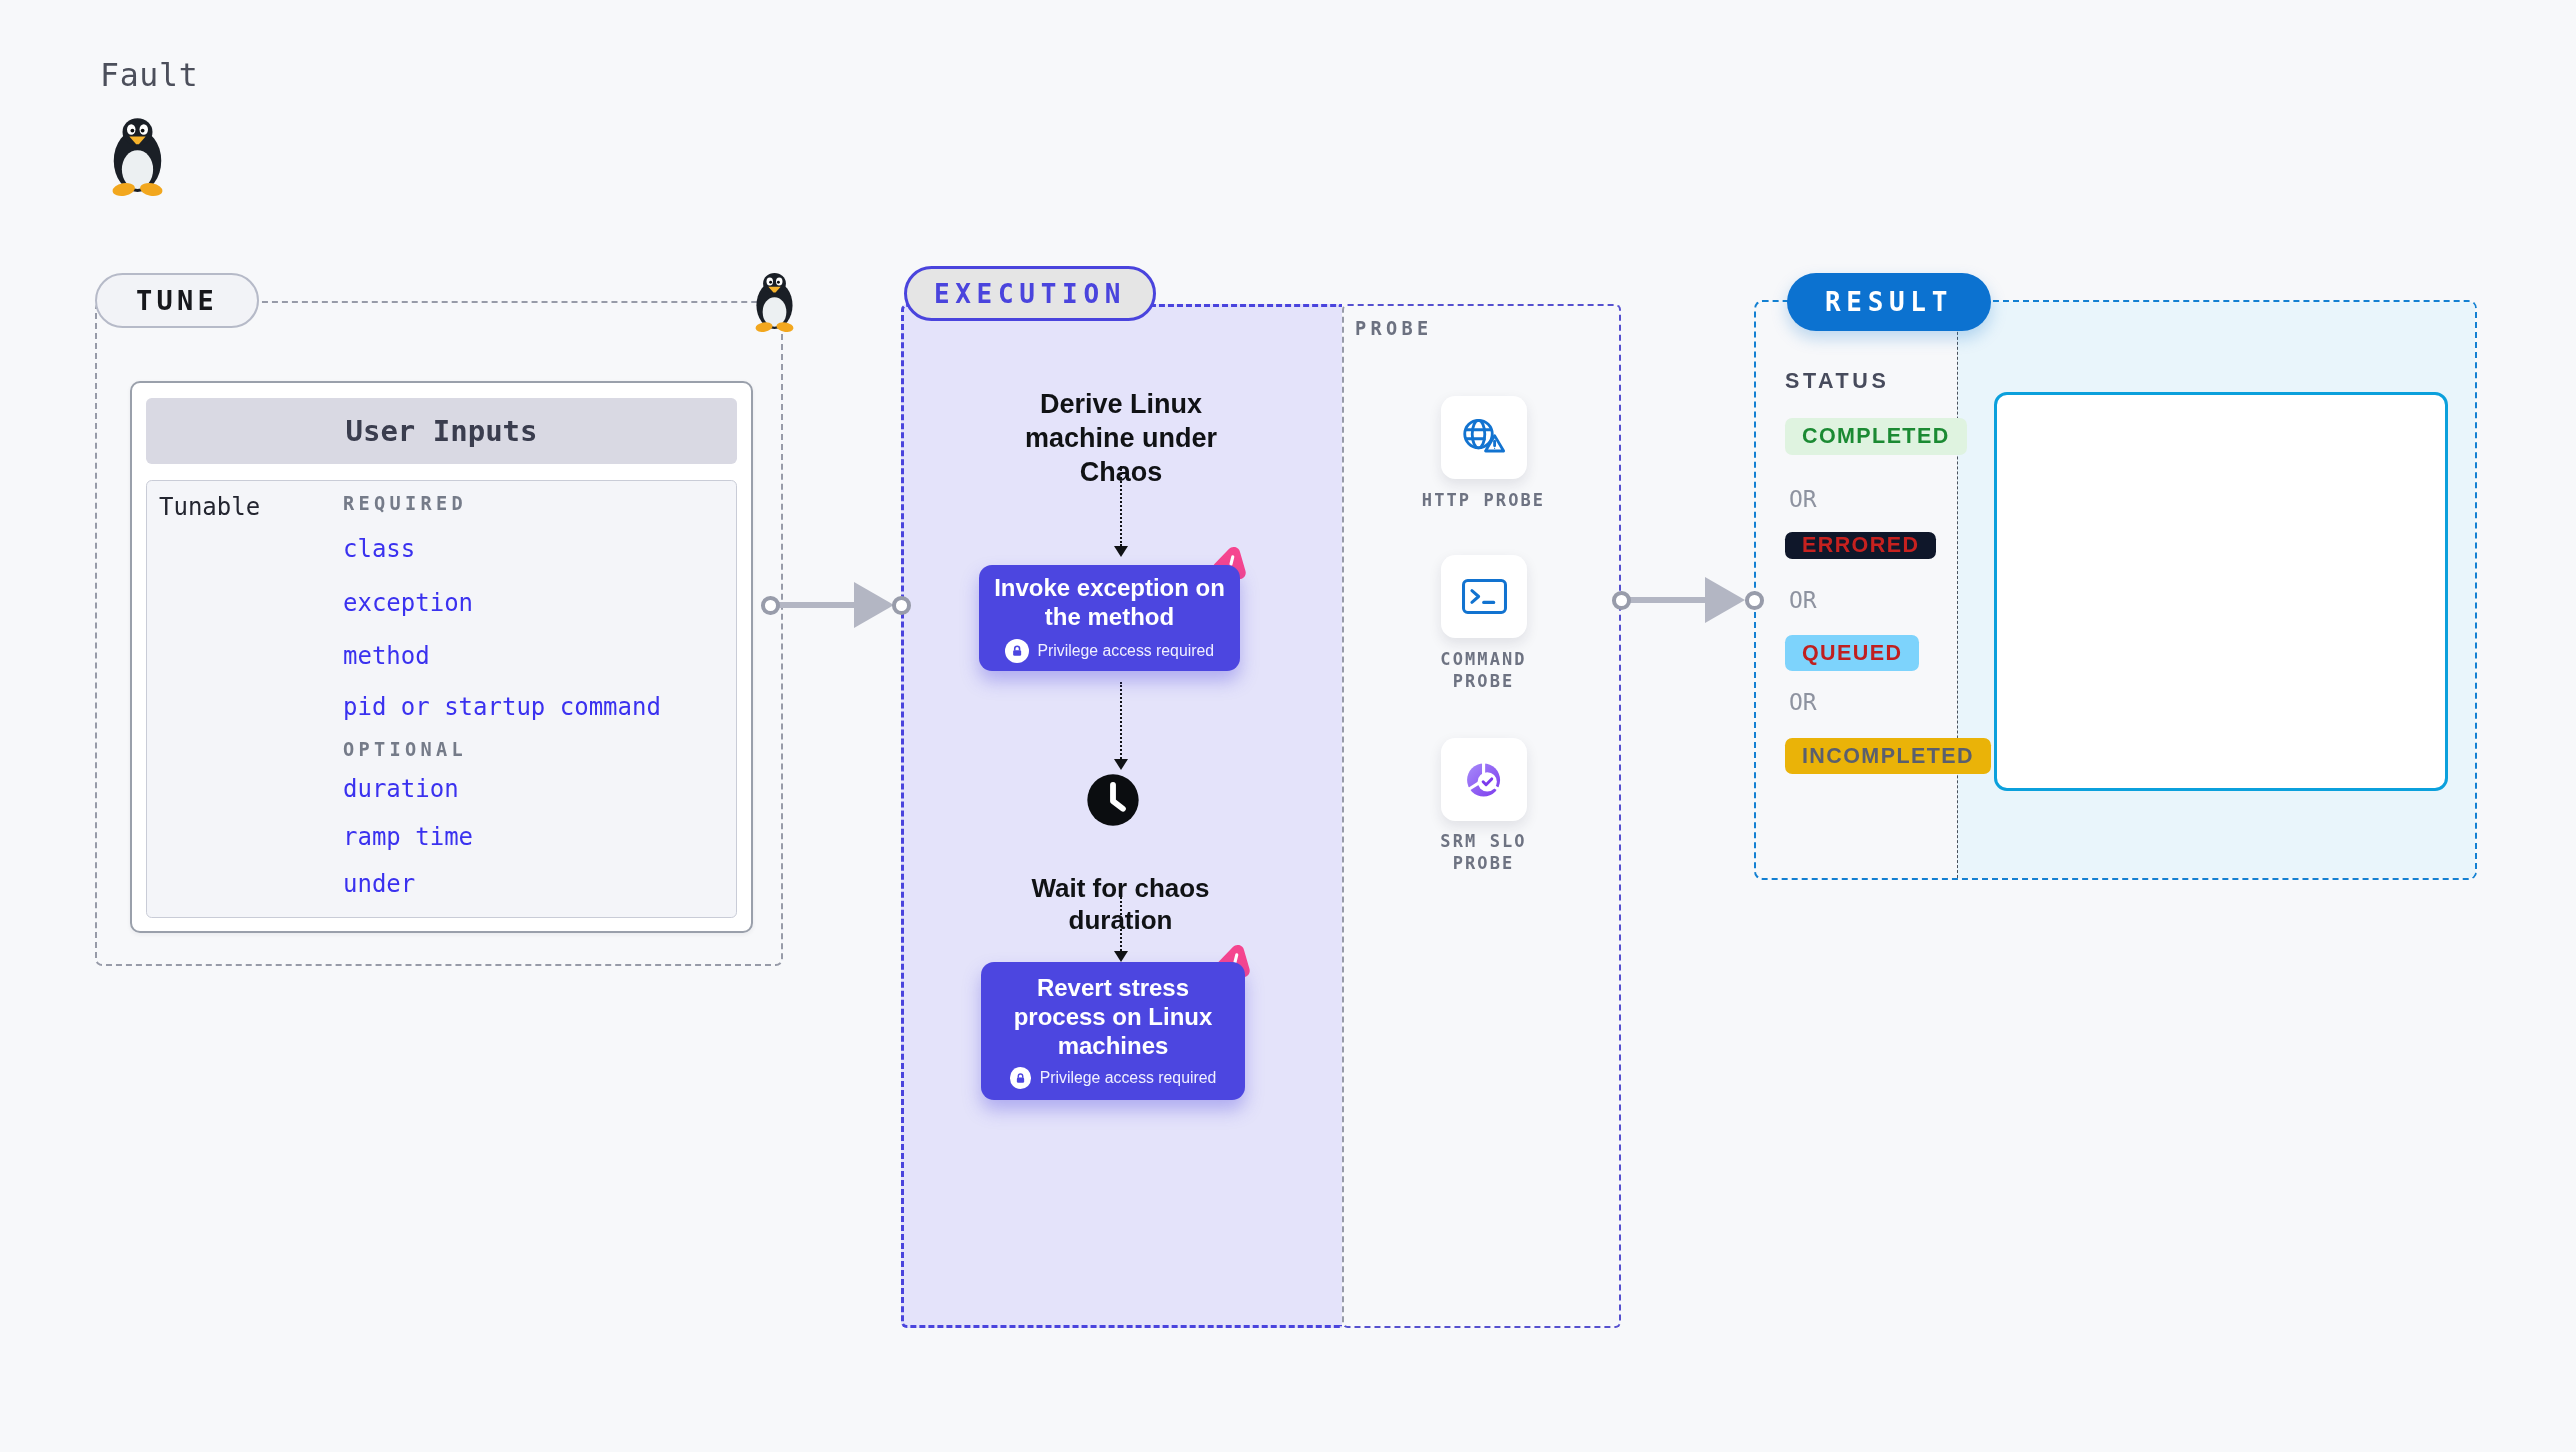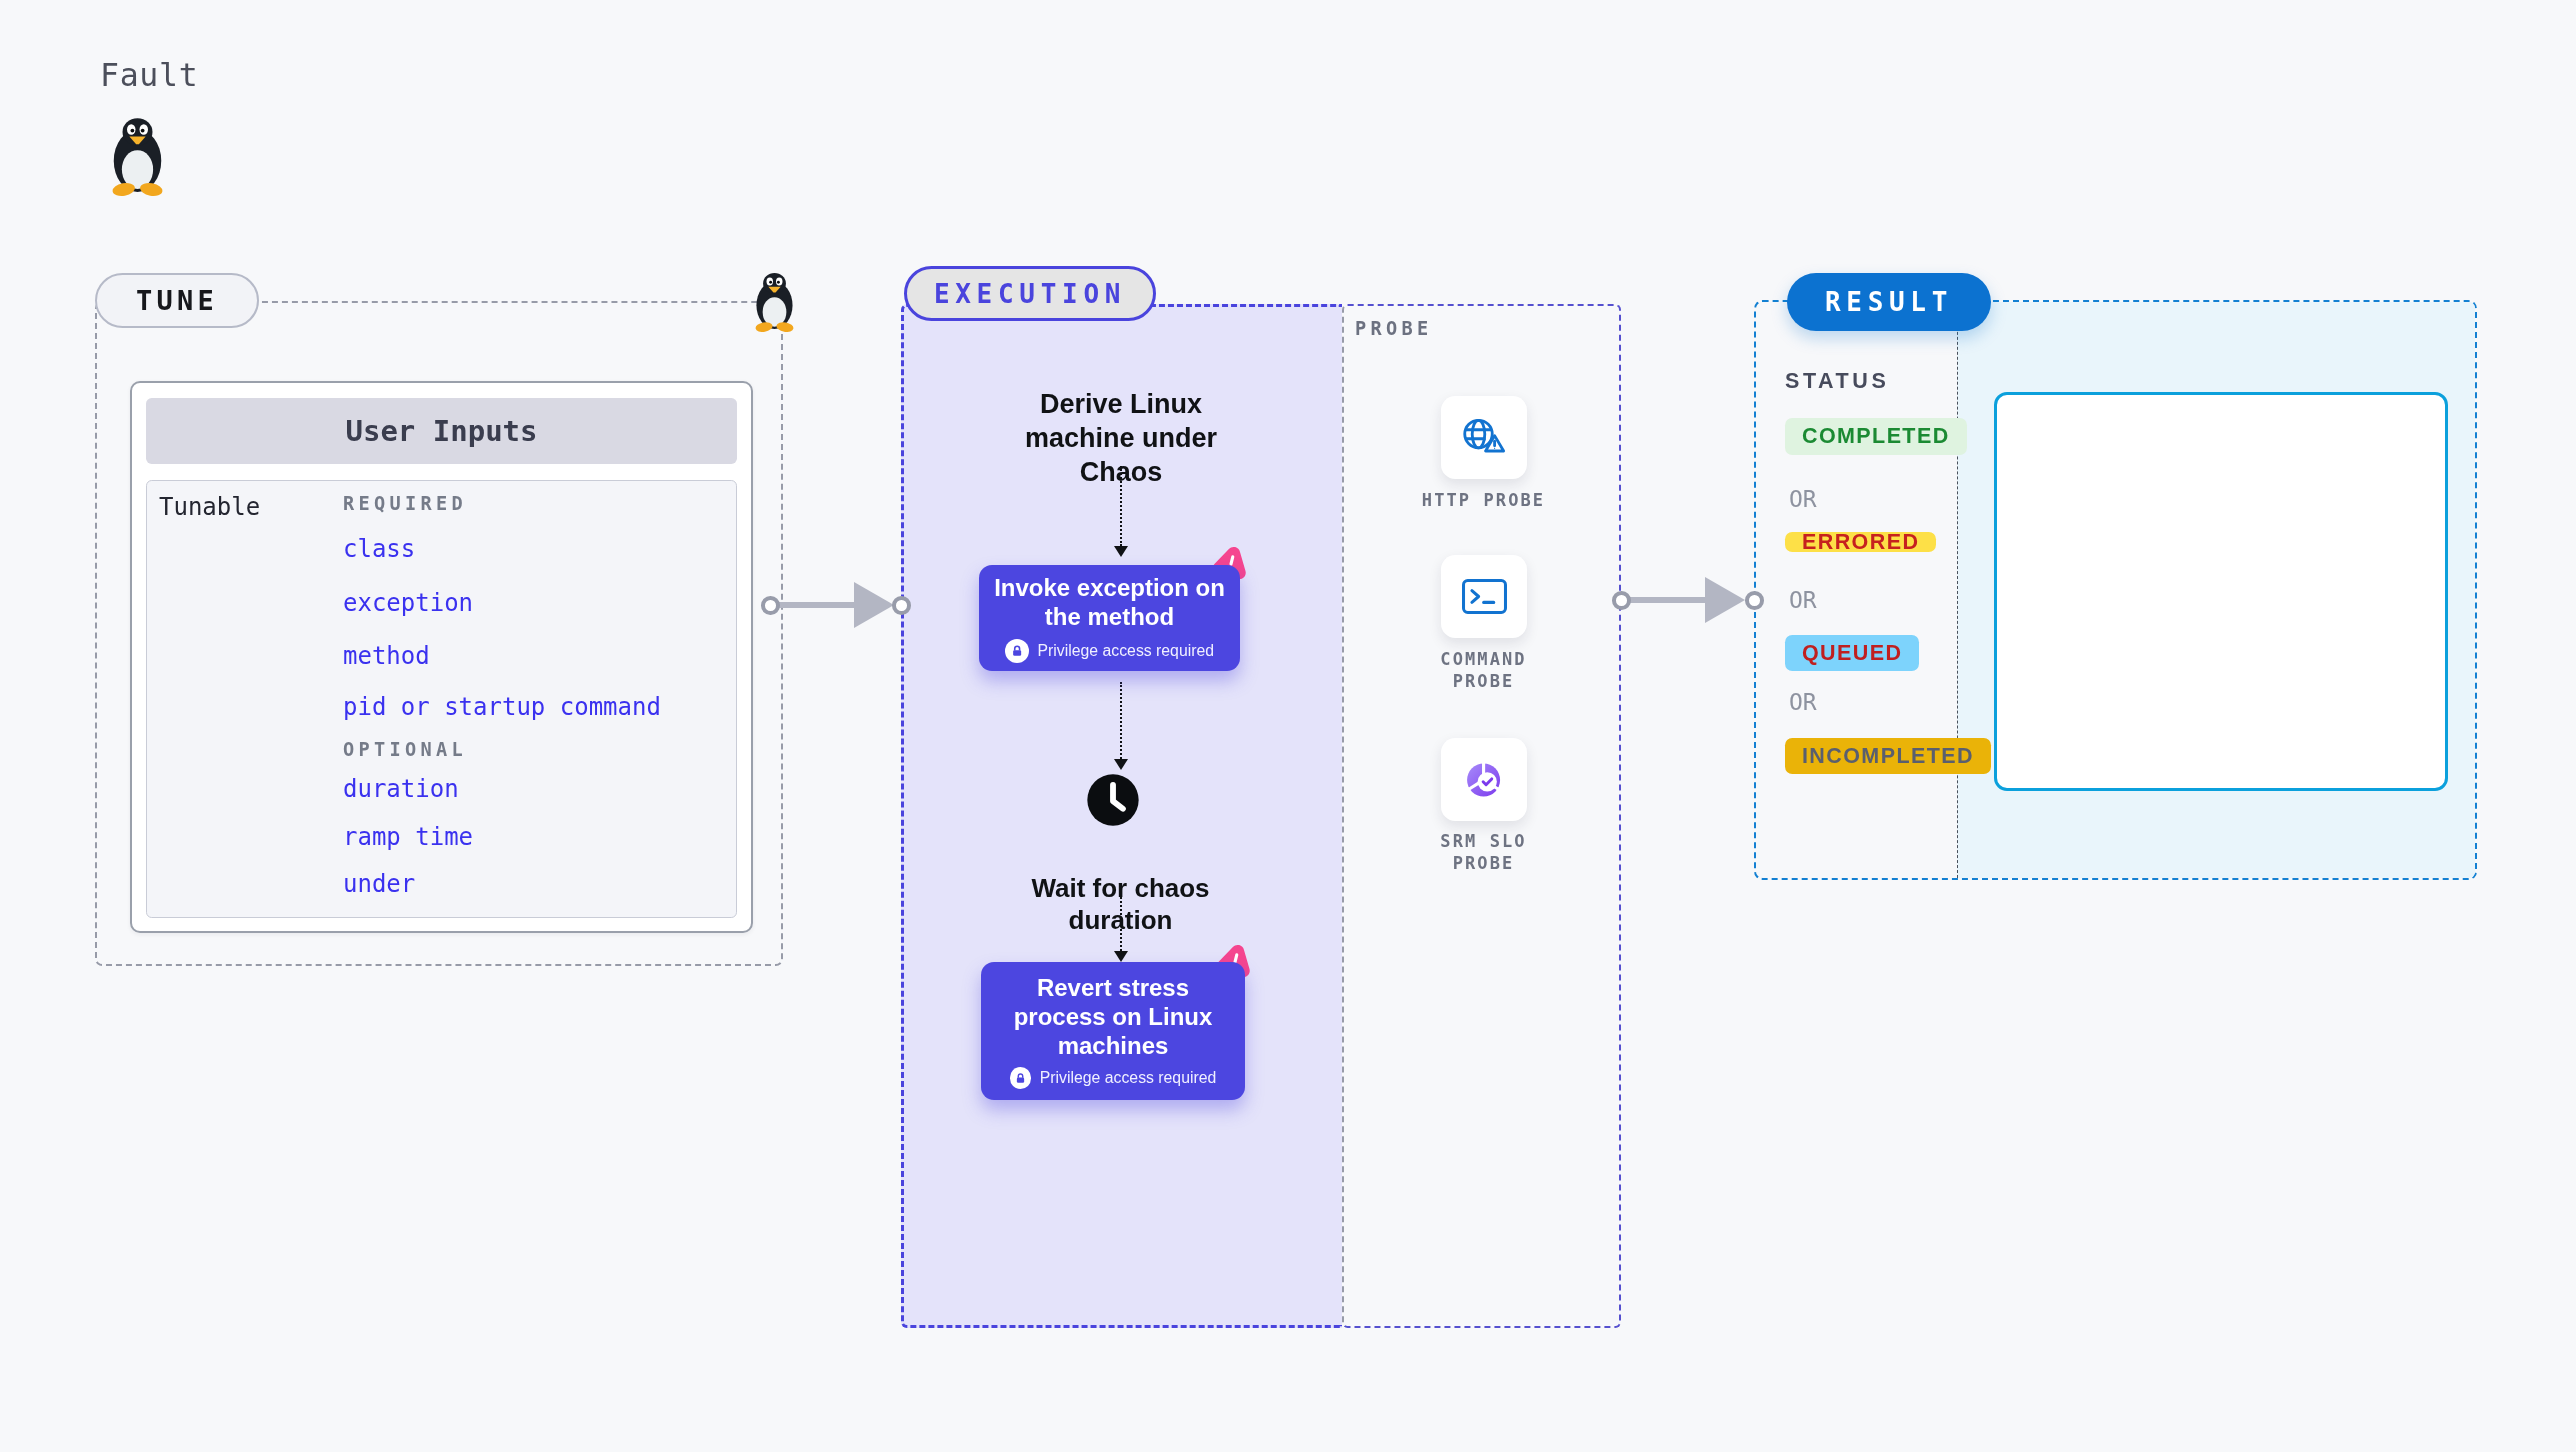--- a/index.html
+++ b/index.html
@@ -263,21 +263,21 @@
 
   <div class="abs result-box">
     <div class="result-cyan"></div>
   </div>
   <div class="abs pill result-pill">RESULT</div>
 
   <div class="abs sans status-title">STATUS</div>
 
   <div class="abs sans st-badge" style="top: 418px; background-color: rgb(223, 243, 224); color: rgb(27, 138, 51);">COMPLETED</div>
   <div class="abs or" style="top:486px;">OR</div>
-  <div class="abs sans st-badge" style="top: 532px; height: 20px; background-color: #fde047; color: rgb(198, 33, 31);">ERRORED</div>
+  <div class="abs sans st-badge" style="top: 532px; height: 27px; background-color: #0f172a; color: rgb(198, 33, 31);">ERRORED</div>
   <div class="abs or" style="top:587px;">OR</div>
   <div class="abs sans st-badge" style="top: 635px; height: 36px; background-color: #7dd3fc; color: rgb(192, 31, 31);">QUEUED</div>
   <div class="abs or" style="top:689px;">OR</div>
   <div class="abs sans st-badge" style="top: 738px; height: 36px; background-color: #eab308; color: rgb(90, 95, 110);">INCOMPLETED</div>
 
   <div class="abs out-card"></div>
   <div class="abs mono out-header">Output</div>
 
   <div class="abs out-row" style="top:489px; height:64px;"></div>
   <div class="abs mono metrics-label">Metrics</div>

